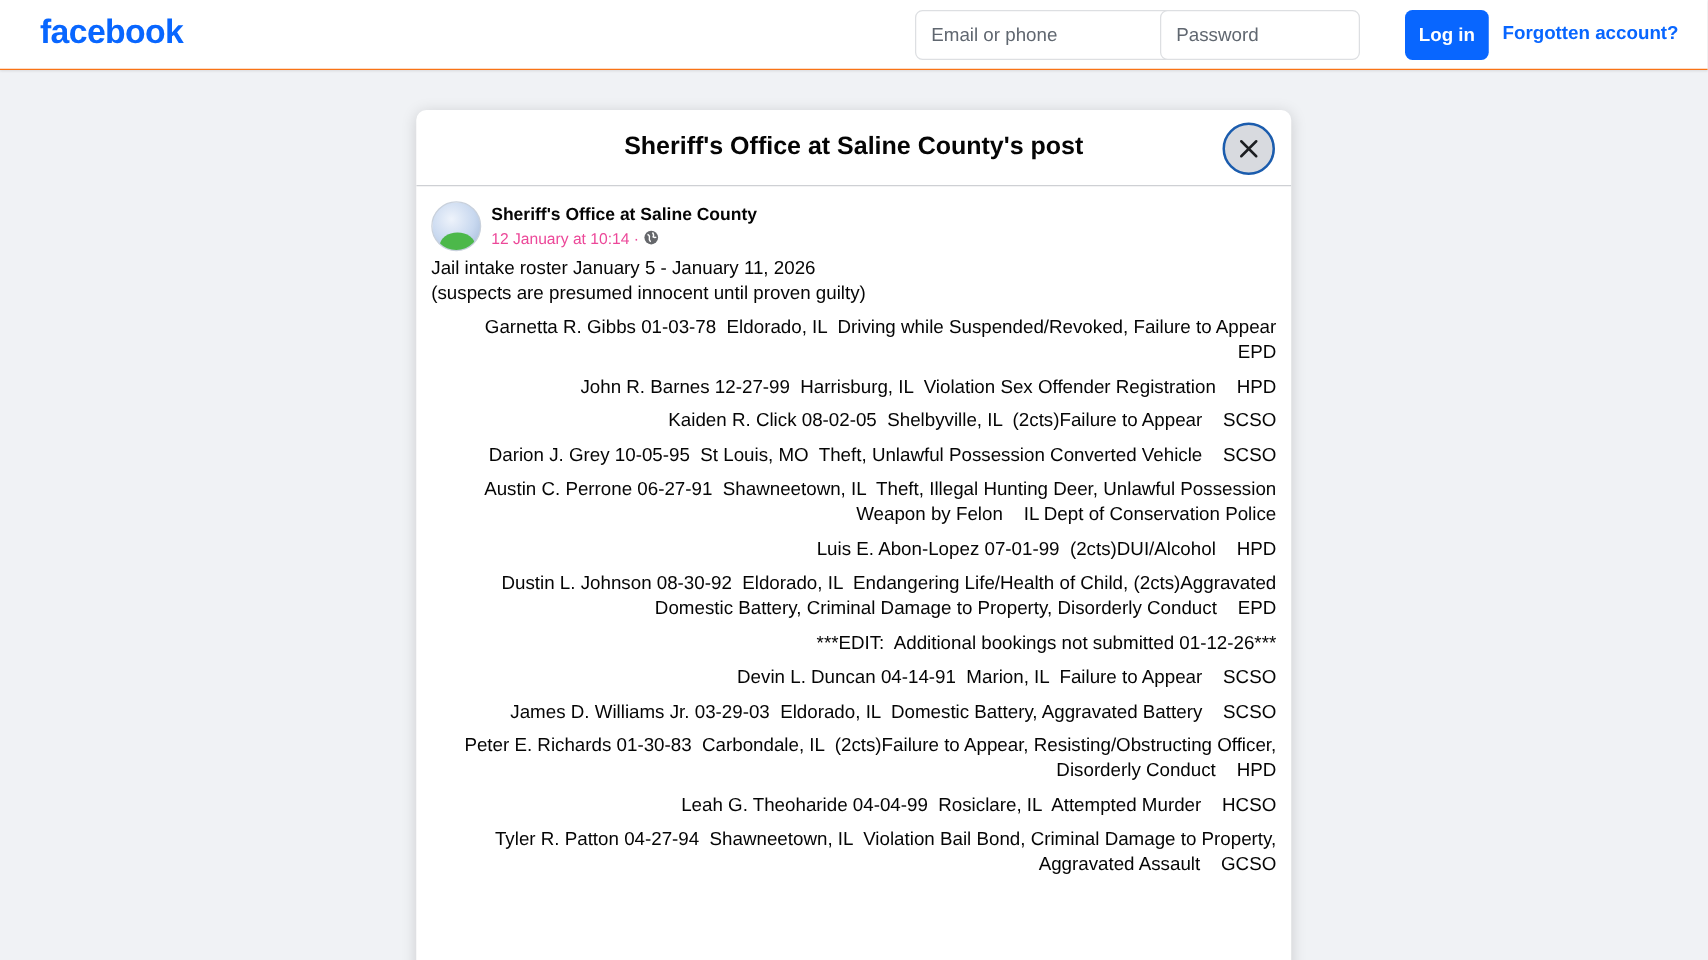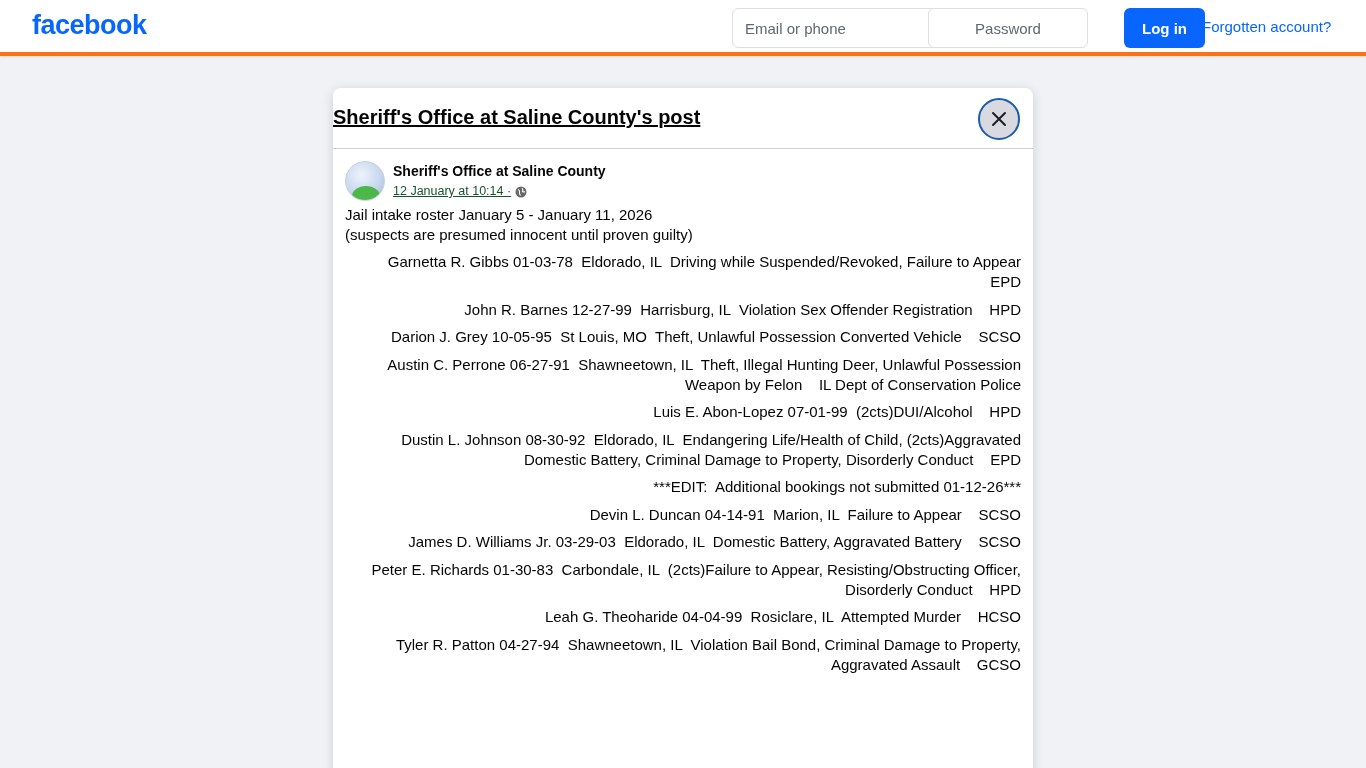--- a/index.html
+++ b/index.html
@@ -6,62 +6,62 @@
     html, body {
       width: 1366px; height: 768px; overflow: hidden;
       background: #f0f2f5;
       font-family: "Liberation Sans", "DejaVu Sans", sans-serif;
       color: #050505;
     }
     .topbar {
       position: absolute; left: 0; top: 0; width: 1366px; height: 56px;
       background: #ffffff;
       box-shadow: 0 1px 2px rgba(0,0,0,0.1);
-      border-bottom: 4px solid #f97316;
+      border-bottom: 1px solid #f97316;
     }
     .logo {
       position: absolute; left: 32px; top: 10px;
       font-family: "Liberation Sans", sans-serif;
       font-weight: bold; font-size: 27px; letter-spacing: -0.5px;
       color: #0866ff;
     }
     .login-input {
       position: absolute; top: 8px; height: 40px;
       border: 1px solid #dddfe2; border-radius: 6px;
       background: #fff; padding: 0 12px;
       font-family: "Liberation Sans", sans-serif; font-size: 15px;
       color: #1c1e21; outline: none;
     }
     .login-input::placeholder { color: #606770; }
     .email-input { left: 732px; width: 220px; }
-    .password-input { left: 928px; width: 160px; text-align: center; }
+    .password-input { left: 928px; width: 160px; }
     .login-btn {
-      position: absolute; left: 1124px; top: 8px; width: 81px; height: 40px;
+      position: absolute; left: 1124px; top: 8px; width: 67px; height: 40px;
       background: #0866ff; color: #fff; border: none; border-radius: 6px;
       font-family: "Liberation Sans", sans-serif; font-weight: bold; font-size: 15px;
       cursor: pointer;
     }
     .forgot-link {
       position: absolute; left: 1202px; top: 18px;
-      font-size: 15px; color: #0866ff; text-decoration: none;
+      font-size: 15px; color: #0866ff; text-decoration: none; font-weight: bold;
     }
 
     .modal {
       position: absolute; left: 333px; top: 88px; width: 700px; height: 700px;
       background: #fff; border-radius: 8px;
       box-shadow: 0 2px 12px rgba(0,0,0,0.15);
       overflow: hidden;
     }
     .modal-header {
       height: 61px; border-bottom: 1px solid #ced0d4;
       position: relative;
     }
     .modal-title {
-      position: absolute; left: 0; right: 0; top: 18px; 
-      font-weight: bold; font-size: 20px; color: #050505; text-decoration: underline;
+      position: absolute; left: 0; right: 0; top: 18px; text-align: center;
+      font-weight: bold; font-size: 20px; color: #050505;
     }
     .close-btn {
       position: absolute; right: 13px; top: 10px; width: 42px; height: 42px;
       border-radius: 50%; background: #d8dadf;
       border: 2px solid #1b5cad;
       display: flex; align-items: center; justify-content: center;
       cursor: pointer;
     }
     .close-btn svg { width: 18px; height: 18px; }
 
@@ -77,22 +77,22 @@
     .avatar .grass {
       position: absolute; left: 6px; bottom: -6px; width: 28px; height: 20px;
       background: #4cb84a; border-radius: 50% 50% 0 0;
     }
     .author-name {
       position: absolute; left: 60px; top: 14px;
       font-weight: bold; font-size: 14px; color: #050505;
     }
     .post-meta {
       position: absolute; left: 60px; top: 35px;
-      font-size: 12.5px; color: #14532d;
-      display: flex; align-items: flex-end; gap: 4px; text-decoration: underline;
+      font-size: 12.5px; color: #ec4899;
+      display: flex; align-items: flex-start; gap: 4px;
     }
     .globe-icon { width: 12px; height: 12px; display: inline-block; }
 
     .post-body {
       padding: 0 12px;
       font-size: 15px; line-height: 20px; color: #050505;
     }
     .post-body .para { margin-bottom: 7.5px; white-space: pre-wrap; text-align: right; }
     .post-body .intro { margin-bottom: 7px; }
   </style>
@@ -131,20 +131,21 @@
     </div>
   </div>
 
   <div class="post-body">
     <div class="intro">
       <div>Jail intake roster January 5 - January 11, 2026</div>
       <div>(suspects are presumed innocent until proven guilty)</div>
     </div>
     <div class="para">Garnetta R. Gibbs 01-03-78  Eldorado, IL  Driving while Suspended/Revoked, Failure to Appear    EPD</div>
     <div class="para">John R. Barnes 12-27-99  Harrisburg, IL  Violation Sex Offender Registration    HPD</div>
+    <div class="para">Kaiden R. Click 08-02-05  Shelbyville, IL  (2cts)Failure to Appear    SCSO</div>
     <div class="para">Darion J. Grey 10-05-95  St Louis, MO  Theft, Unlawful Possession Converted Vehicle    SCSO</div>
     <div class="para">Austin C. Perrone 06-27-91  Shawneetown, IL  Theft, Illegal Hunting Deer, Unlawful Possession Weapon by Felon    IL Dept of Conservation Police</div>
     <div class="para">Luis E. Abon-Lopez 07-01-99  (2cts)DUI/Alcohol    HPD</div>
     <div class="para">Dustin L. Johnson 08-30-92  Eldorado, IL  Endangering Life/Health of Child, (2cts)Aggravated Domestic Battery, Criminal Damage to Property, Disorderly Conduct    EPD</div>
     <div class="para">***EDIT:  Additional bookings not submitted 01-12-26***</div>
     <div class="para">Devin L. Duncan 04-14-91  Marion, IL  Failure to Appear    SCSO</div>
     <div class="para">James D. Williams Jr. 03-29-03  Eldorado, IL  Domestic Battery, Aggravated Battery    SCSO</div>
     <div class="para">Peter E. Richards 01-30-83  Carbondale, IL  (2cts)Failure to Appear, Resisting/Obstructing Officer, Disorderly Conduct    HPD</div>
     <div class="para">Leah G. Theoharide 04-04-99  Rosiclare, IL  Attempted Murder    HCSO</div>
     <div class="para">Tyler R. Patton 04-27-94  Shawneetown, IL  Violation Bail Bond, Criminal Damage to Property, Aggravated Assault    GCSO</div>

